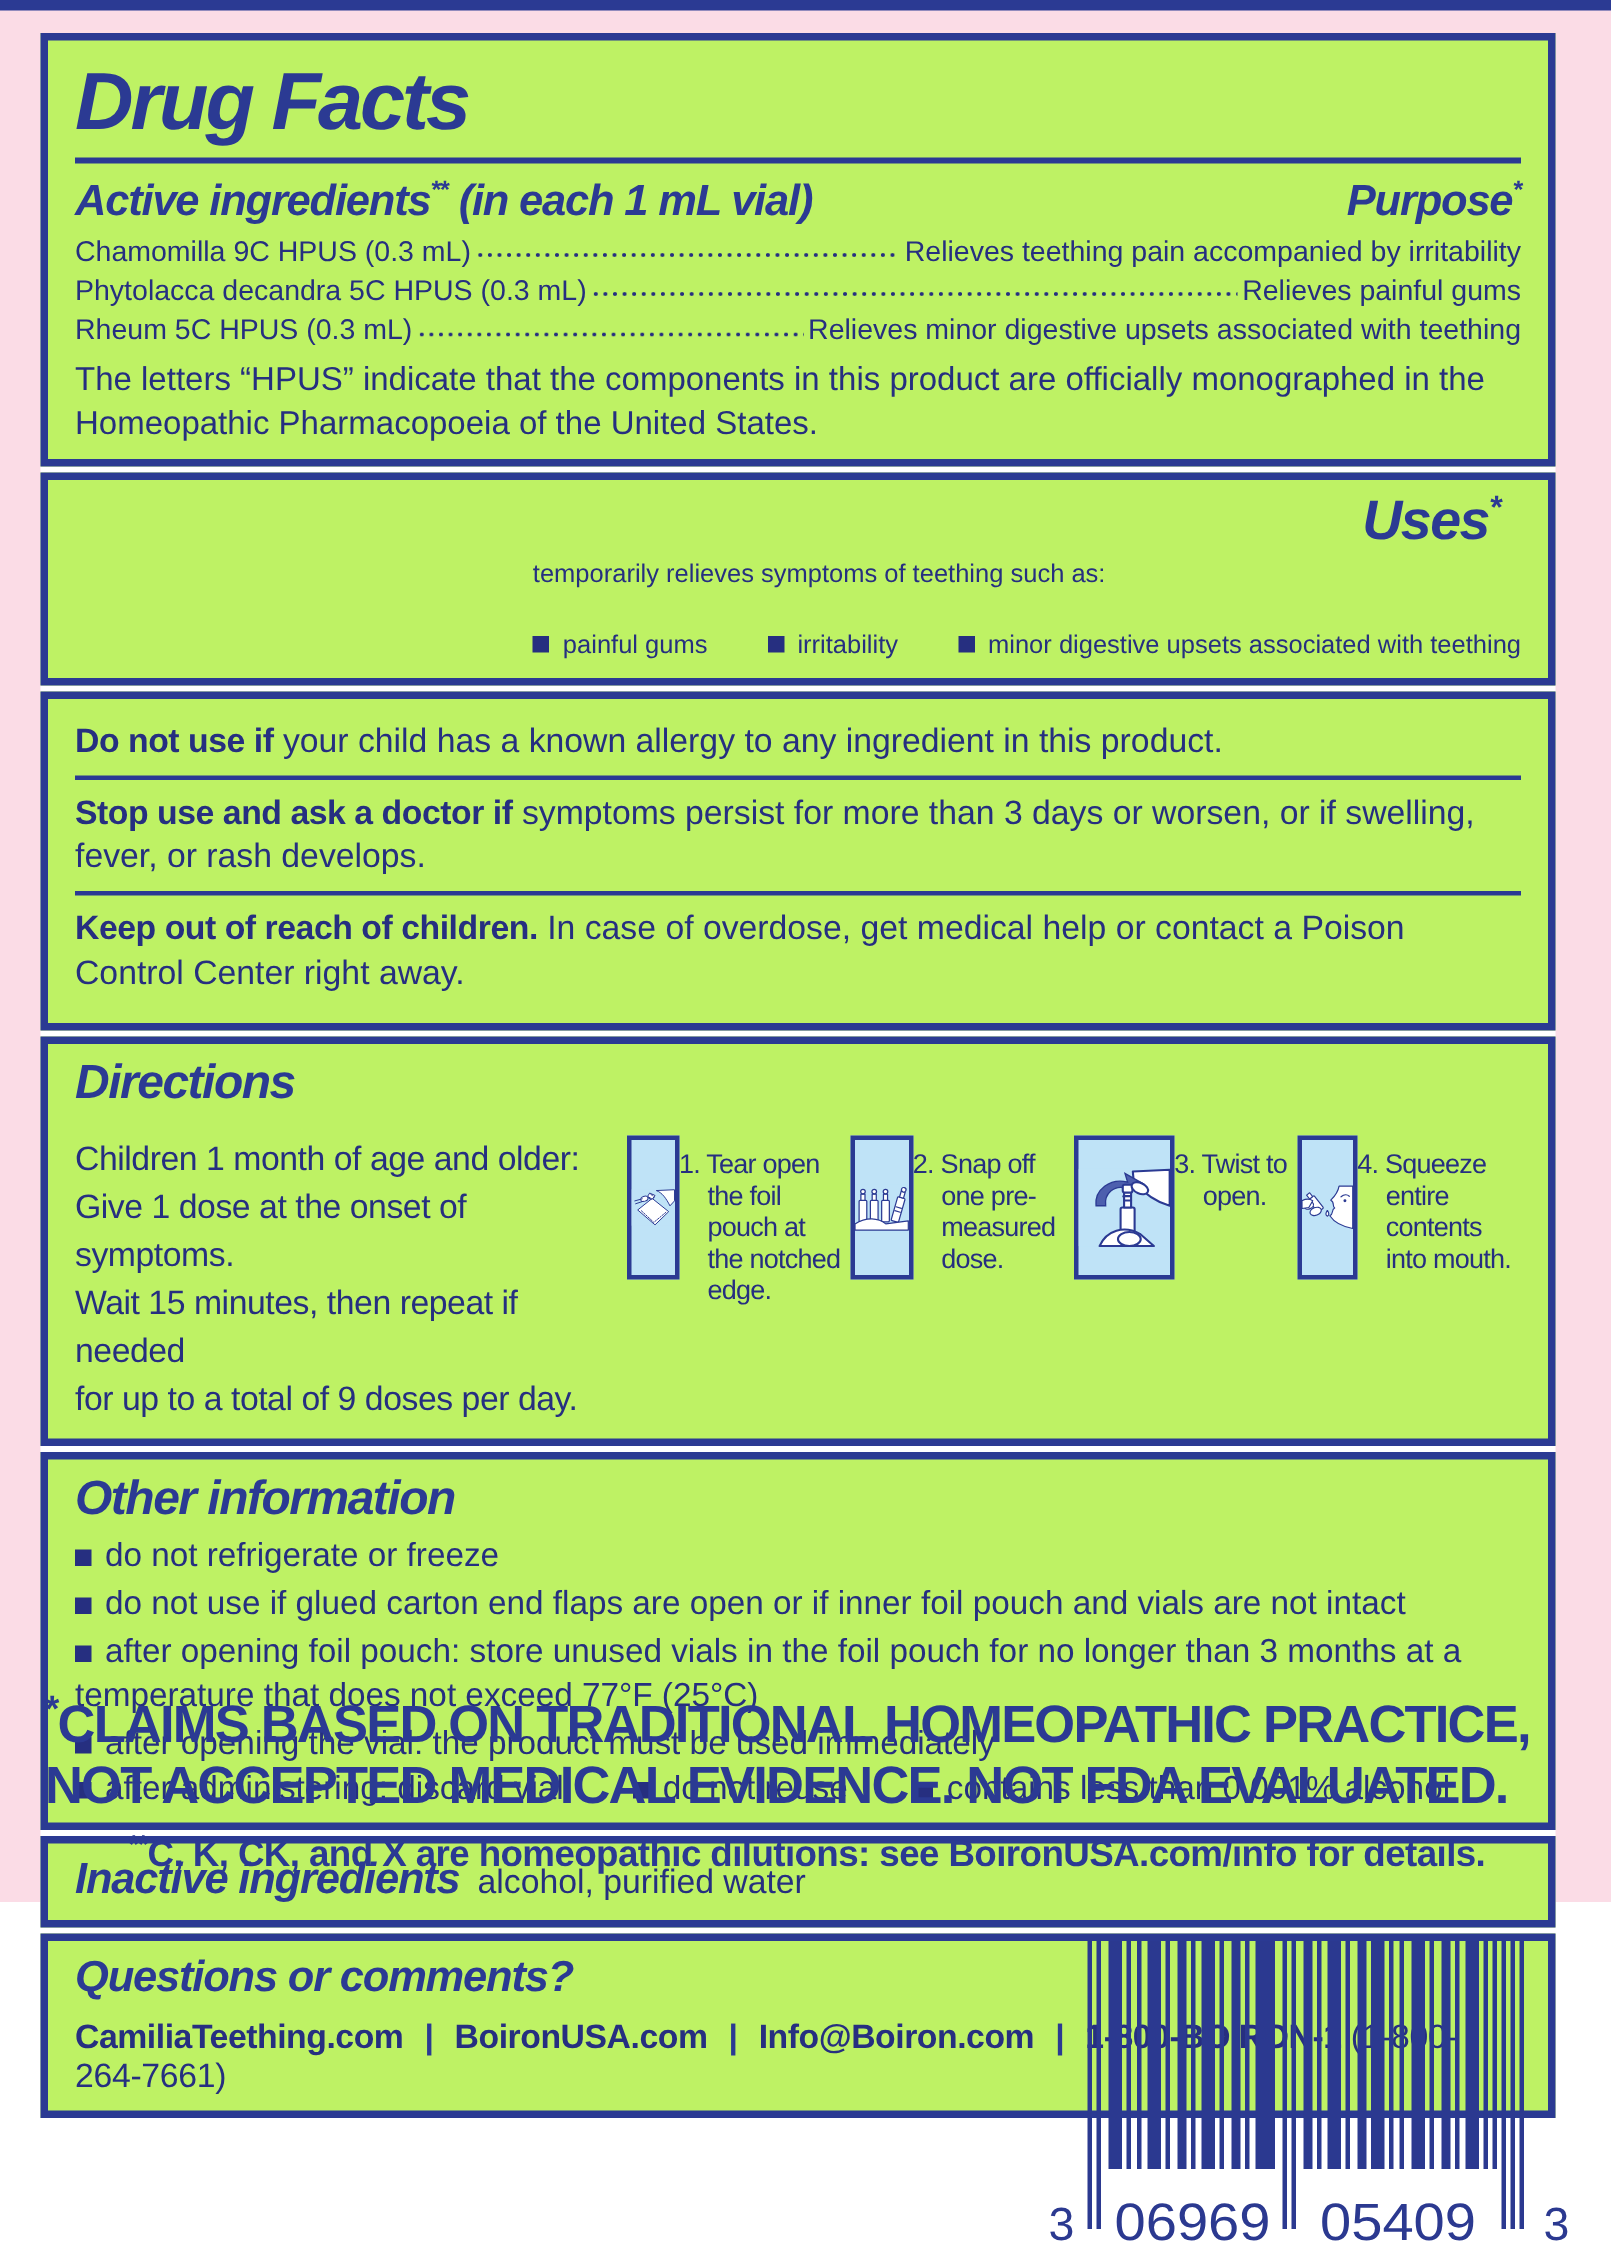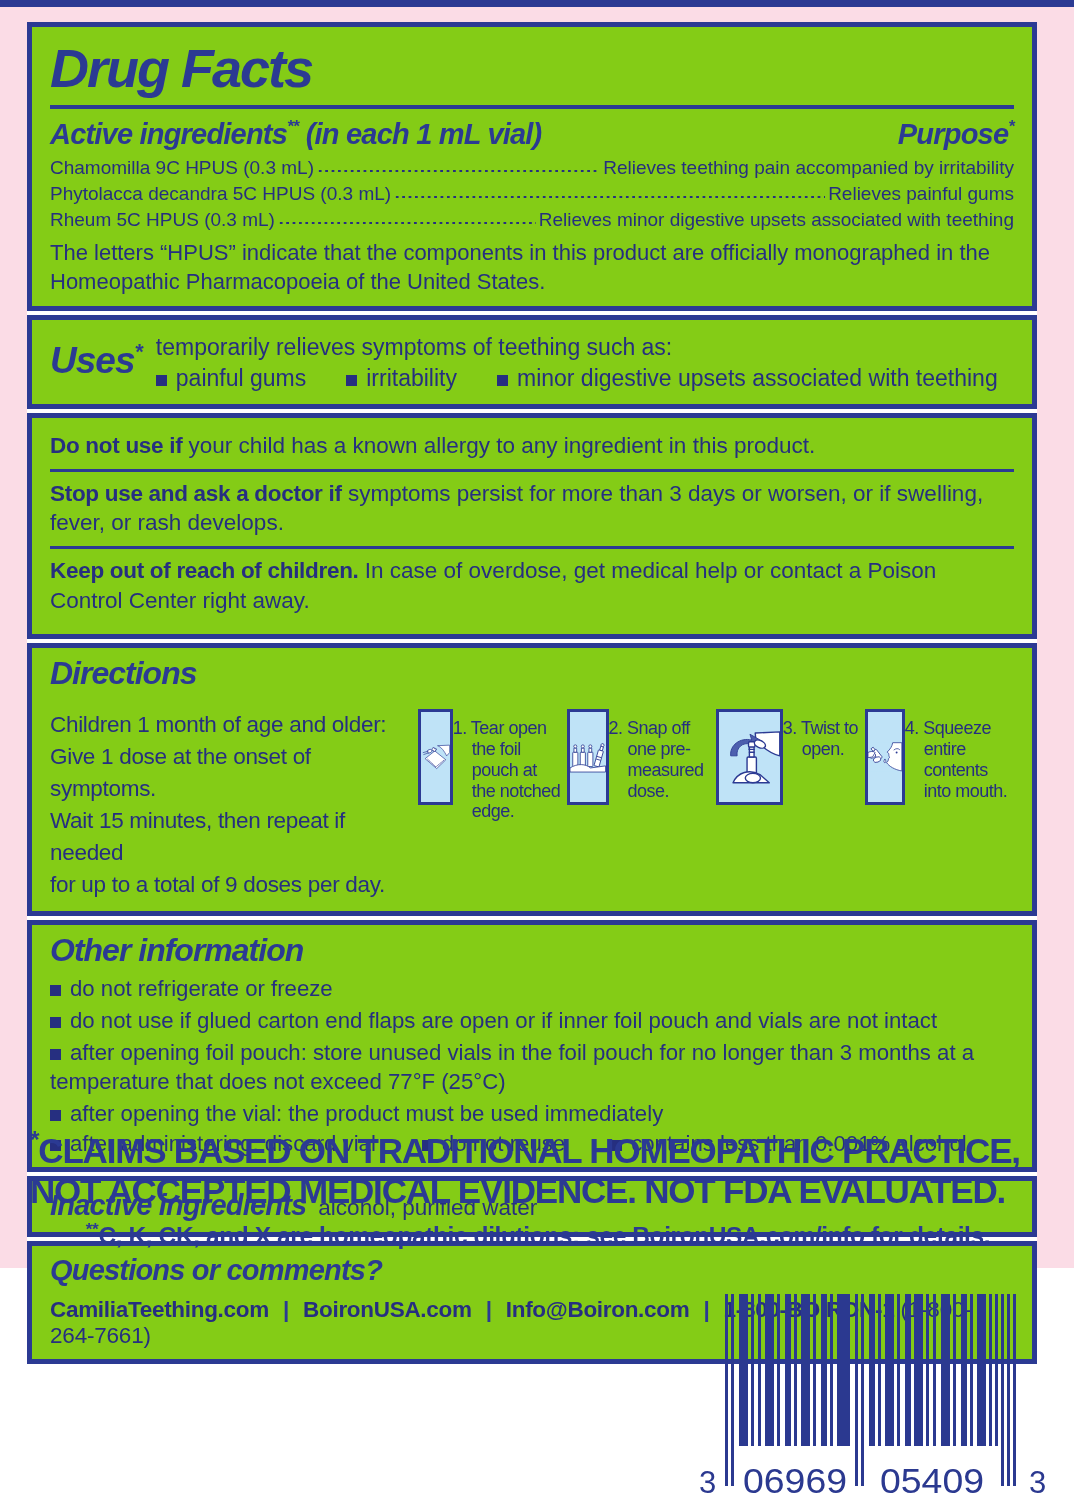--- a/index.html
+++ b/index.html
@@ -8,46 +8,46 @@
     background:#ffffff; color:#262f80;
     font-family:"Liberation Sans", sans-serif;
   }
   .pink-bg { position:absolute; top:0; left:0; width:1074px; height:1268px; background:#fbdce6; }
   .top-strip { position:absolute; top:0; left:0; width:1074px; height:7px; background:#2b3a93; }
 
   .label-stack {
     position:absolute; top:22px; left:27px; width:1010px;
     display:flex; flex-direction:column; gap:4px; background:#ffffff;
   }
-  .box { background:#84cc16; border:5px solid #2b3a93; padding:6px 18px 10px 18px; box-sizing:border-box; }
+  .box { background:#bef264; border:5px solid #2b3a93; padding:6px 18px 10px 18px; box-sizing:border-box; }
 
   
   .h-drug { font-style:italic; font-weight:bold; font-size:54px; line-height:1.0;
             color:#2b3a93; letter-spacing:-2px; padding:8px 0 10px 0;
             border-bottom:4px solid #2b3a93; margin-bottom:9px; }
   .h-sec  { font-style:italic; font-weight:bold; font-size:32px; color:#2b3a93;
             letter-spacing:-1px; line-height:1.1; margin:2px 0 6px 0; }
   .sup { font-size:58%; vertical-align:super; position:relative; top:-1px; }
 
   
   .ai-headrow { display:flex; justify-content:space-between; align-items:baseline;
                 font-style:italic; font-weight:bold; font-size:29px; color:#2b3a93;
                 letter-spacing:-0.8px; margin:0 0 4px 0; }
   .ai-row { display:flex; align-items:baseline; font-size:19px; line-height:1.38; white-space:nowrap; }
   .leader { flex:1 1 auto; height:9px; margin:0 3px;
             background-image:radial-gradient(circle, #262f80 1.25px, rgba(0,0,0,0) 1.45px);
             background-size:6.4px 6.4px; background-repeat:repeat-x; background-position:left bottom; }
   .ai-note { font-size:22px; line-height:1.32; margin-top:4px; }
 
   
-  .uses-flex { display:flex; align-items:center; }
+  .uses-flex { display:flex; align-items:flex-end;flex-direction:column; }
   .uses-h { font-style:italic; font-weight:bold; font-size:37px; color:#2b3a93;
             letter-spacing:-1px; line-height:1; margin:2px 14px 0 0; }
-  .uses-body { font-size:23px; line-height:1.3; padding-top:7px; }
-  .uses-bullets { display:flex; gap:40px; margin-top:1px; }
+  .uses-body { font-size:17px; line-height:1.3; padding-top:7px; }
+  .uses-bullets { display:flex; gap:40px; margin-top:25px; }
   .sq { display:inline-block; width:11px; height:11px; background:#262f80; margin-right:9px; }
 
   
   .warn-item { font-size:22.5px; line-height:1.3; padding:7px 0 9px 0; }
   .warn-item b { letter-spacing:-0.3px; }
   .warn-rule { border:none; border-top:3px solid #2b3a93; margin:0; }
 
   
   .dir-flex { display:flex; margin-top:18px; }
   .dir-text { width:398px; font-size:22.5px; line-height:1.42; letter-spacing:-0.3px; }

